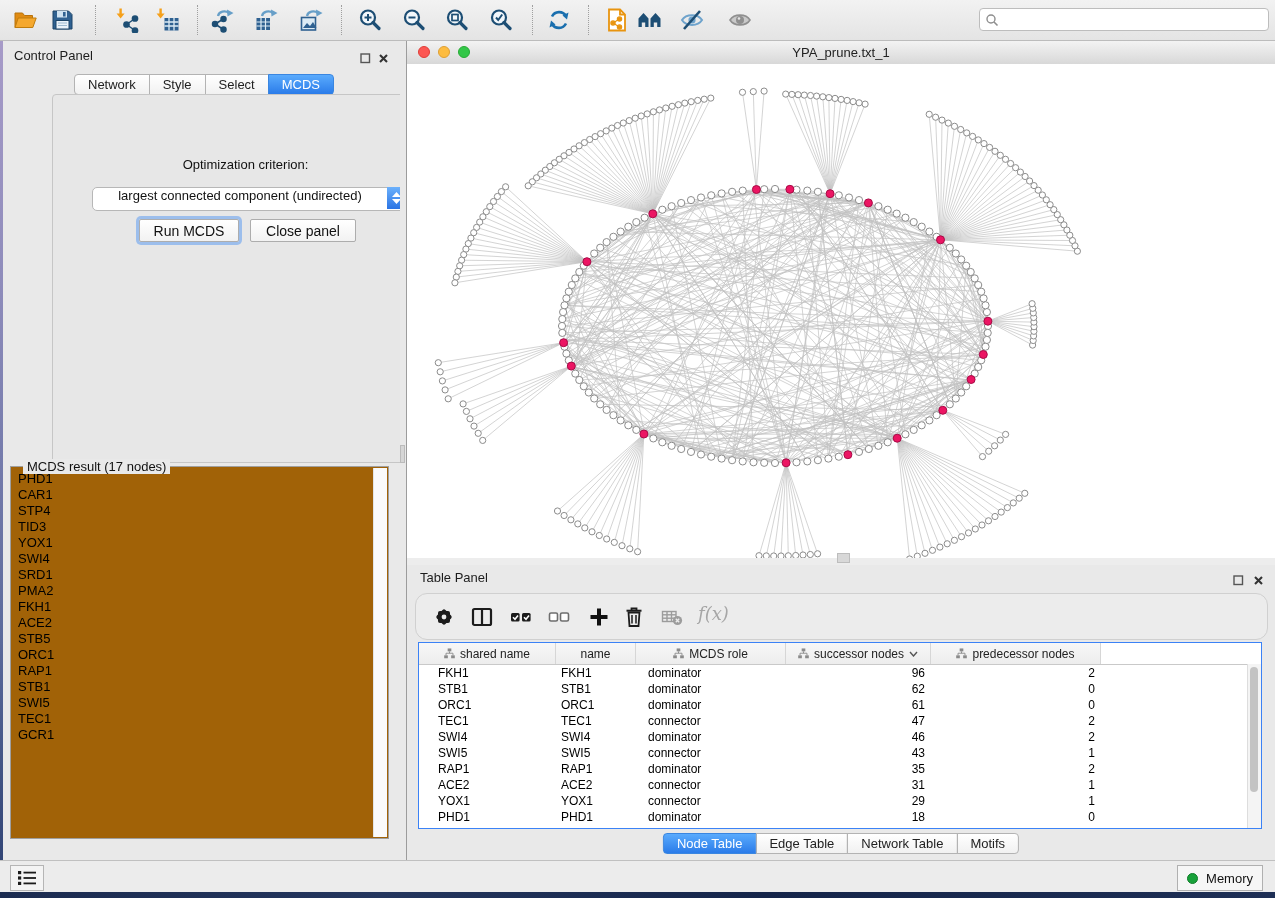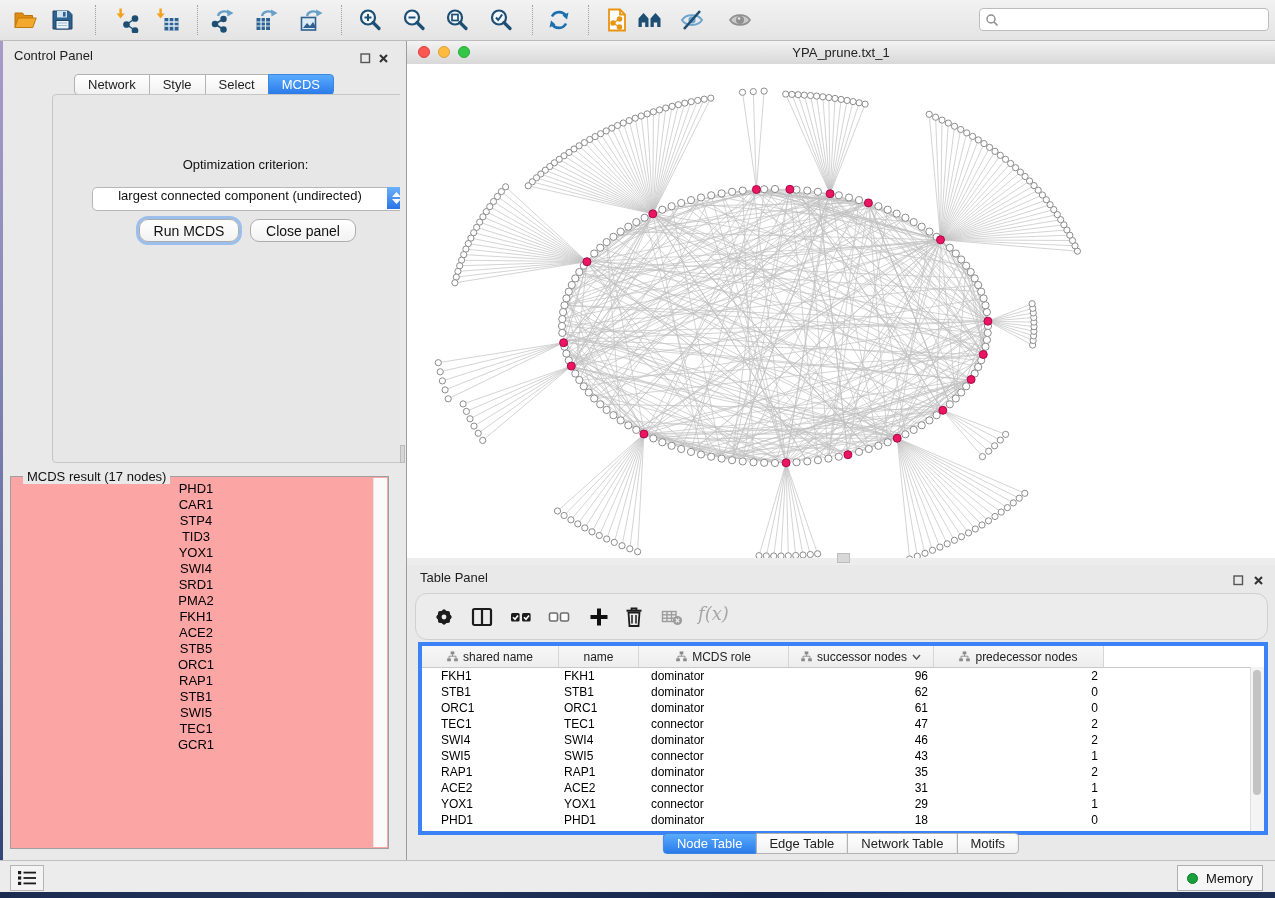--- a/index.html
+++ b/index.html
@@ -31,26 +31,26 @@
   #cp-tabs{left:71px;top:33px;}
   #cp-body{position:absolute;left:5px;top:53px;width:385px;height:367px;background:#e7e7e7;
     border:1px solid #c6c6c6;border-radius:4px;margin-left:44px;}
   #opt-label{position:absolute;left:0;right:0;top:62px;text-align:center;font-size:13px;color:#111;}
   #opt-select{position:absolute;left:39px;top:92px;width:312px;height:22px;background:#fff;
     border:1px solid #b7b7b7;border-radius:5px;display:flex;align-items:flex-start;}
   #opt-select .val{flex:1;text-align:center;font-size:13px;color:#111;white-space:nowrap;overflow:hidden;}
   #opt-select .spin{width:19px;height:22px;margin:-1px -1px -1px 0;border-radius:0 5px 5px 0;
     background:linear-gradient(#6cb1fc,#2a74e4);display:flex;flex-direction:column;align-items:center;justify-content:center;gap:2px;}
   .btn{position:absolute;height:23px;background:linear-gradient(#ffffff,#f2f2f2);
-    border:1px solid #adadad;border-radius:9px;font-size:14px;color:#111;
+    border:1px solid #adadad;border-radius:2px;font-size:14px;color:#111;
     font-family:"Liberation Sans",sans-serif;text-align:center;}
   #run-btn{left:86px;top:124px;width:100px;box-shadow:0 0 0 3px rgba(107,164,240,.6);}
   #close-btn{left:197px;top:124px;width:106px;}
-  #mcds-box{position:absolute;left:7px;top:435px;width:377px;height:371px;
-    border:1px solid #9f9f9f;background:#fca5a5;text-align:center;}
+  #mcds-box{position:absolute;left:7px;top:425px;width:377px;height:371px;
+    border:1px solid #9f9f9f;background:#a16207;}
   #mcds-legend{position:absolute;left:12px;top:-8px;background:#e9e9e9;padding:0 4px;font-size:13px;color:#111;}
   #mcds-list{position:absolute;left:1px;top:4px;bottom:1px;right:14px;overflow:hidden;}
   .mcds-item{font-size:13px;line-height:16px;padding-left:6px;color:#000;}
   #mcds-scroll{position:absolute;top:1px;bottom:1px;right:1px;width:13px;background:#fafafa;border-left:1px solid #e4e4e4;}
   
   #v-split{left:400px;top:41px;width:6px;height:819px;background:#e9e9e9;border-right:1px solid #9c9c9c;}
   #v-grip{position:absolute;left:0;top:404px;width:5px;height:18px;background:#d6d6d6;
     border:1px solid #bbb;box-sizing:border-box;}
   #h-split{left:407px;top:558px;width:868px;height:7px;background:#ededed;}
   #h-grip{position:absolute;left:430px;top:-5px;width:11px;height:8px;background:#d8d8d8;border:1px solid #bdbdbd;}
@@ -61,21 +61,21 @@
   #net-name{position:absolute;left:0;right:0;top:4px;text-align:center;font-size:13px;color:#222;}
   #net-canvas{left:407px;top:64px;width:868px;height:494px;background:#fff;}
   
   #table-panel{left:407px;top:565px;width:868px;height:295px;background:#e9e9e9;}
   #tp-toolbar{position:absolute;left:8px;top:28px;width:851px;height:45px;background:#ececec;
     border:1px solid #d0d0d0;border-radius:12px;}
   .tp-ico{position:absolute;top:12px;width:22px;height:22px;transform:translateX(-50%);}
   #fx-label{position:absolute;left:282px;top:9px;font-family:"DejaVu Serif",serif;font-style:italic;
     font-size:18px;color:#a6a6a6;}
   #ntable{position:absolute;left:11px;top:77px;width:842px;height:185px;background:#fff;
-    border:4px solid #3b82f6;overflow:hidden;}
+    border:1px solid #3b82f6;overflow:hidden;}
   .thead{display:grid;grid-template-columns:137px 80px 150px 145px 170px 1fr;height:21px;
     border-bottom:1px solid #c9c9c9;background:linear-gradient(#f7f7f7,#ededed);}
   .hcell{display:flex;align-items:center;justify-content:center;gap:5px;font-size:12px;color:#222;
     border-right:1px solid #d6d6d6;overflow:hidden;}
   .hcell.filler{border-right:none;background:#fff;}
   .trow{display:grid;grid-template-columns:137px 80px 150px 145px 170px 1fr;height:16px;}
   .tcell{font-size:12px;color:#000;line-height:16px;white-space:nowrap;overflow:hidden;}
   .tcell.c0{padding-left:19px;} .tcell.c1{padding-left:5px;} .tcell.c2{padding-left:12px;}
   .tcell.c3,.tcell.c4{text-align:right;padding-right:6px;}
   #tbl-scroll{position:absolute;right:0;top:21px;bottom:0;width:13px;background:#f4f4f4;border-left:1px solid #ddd;}

